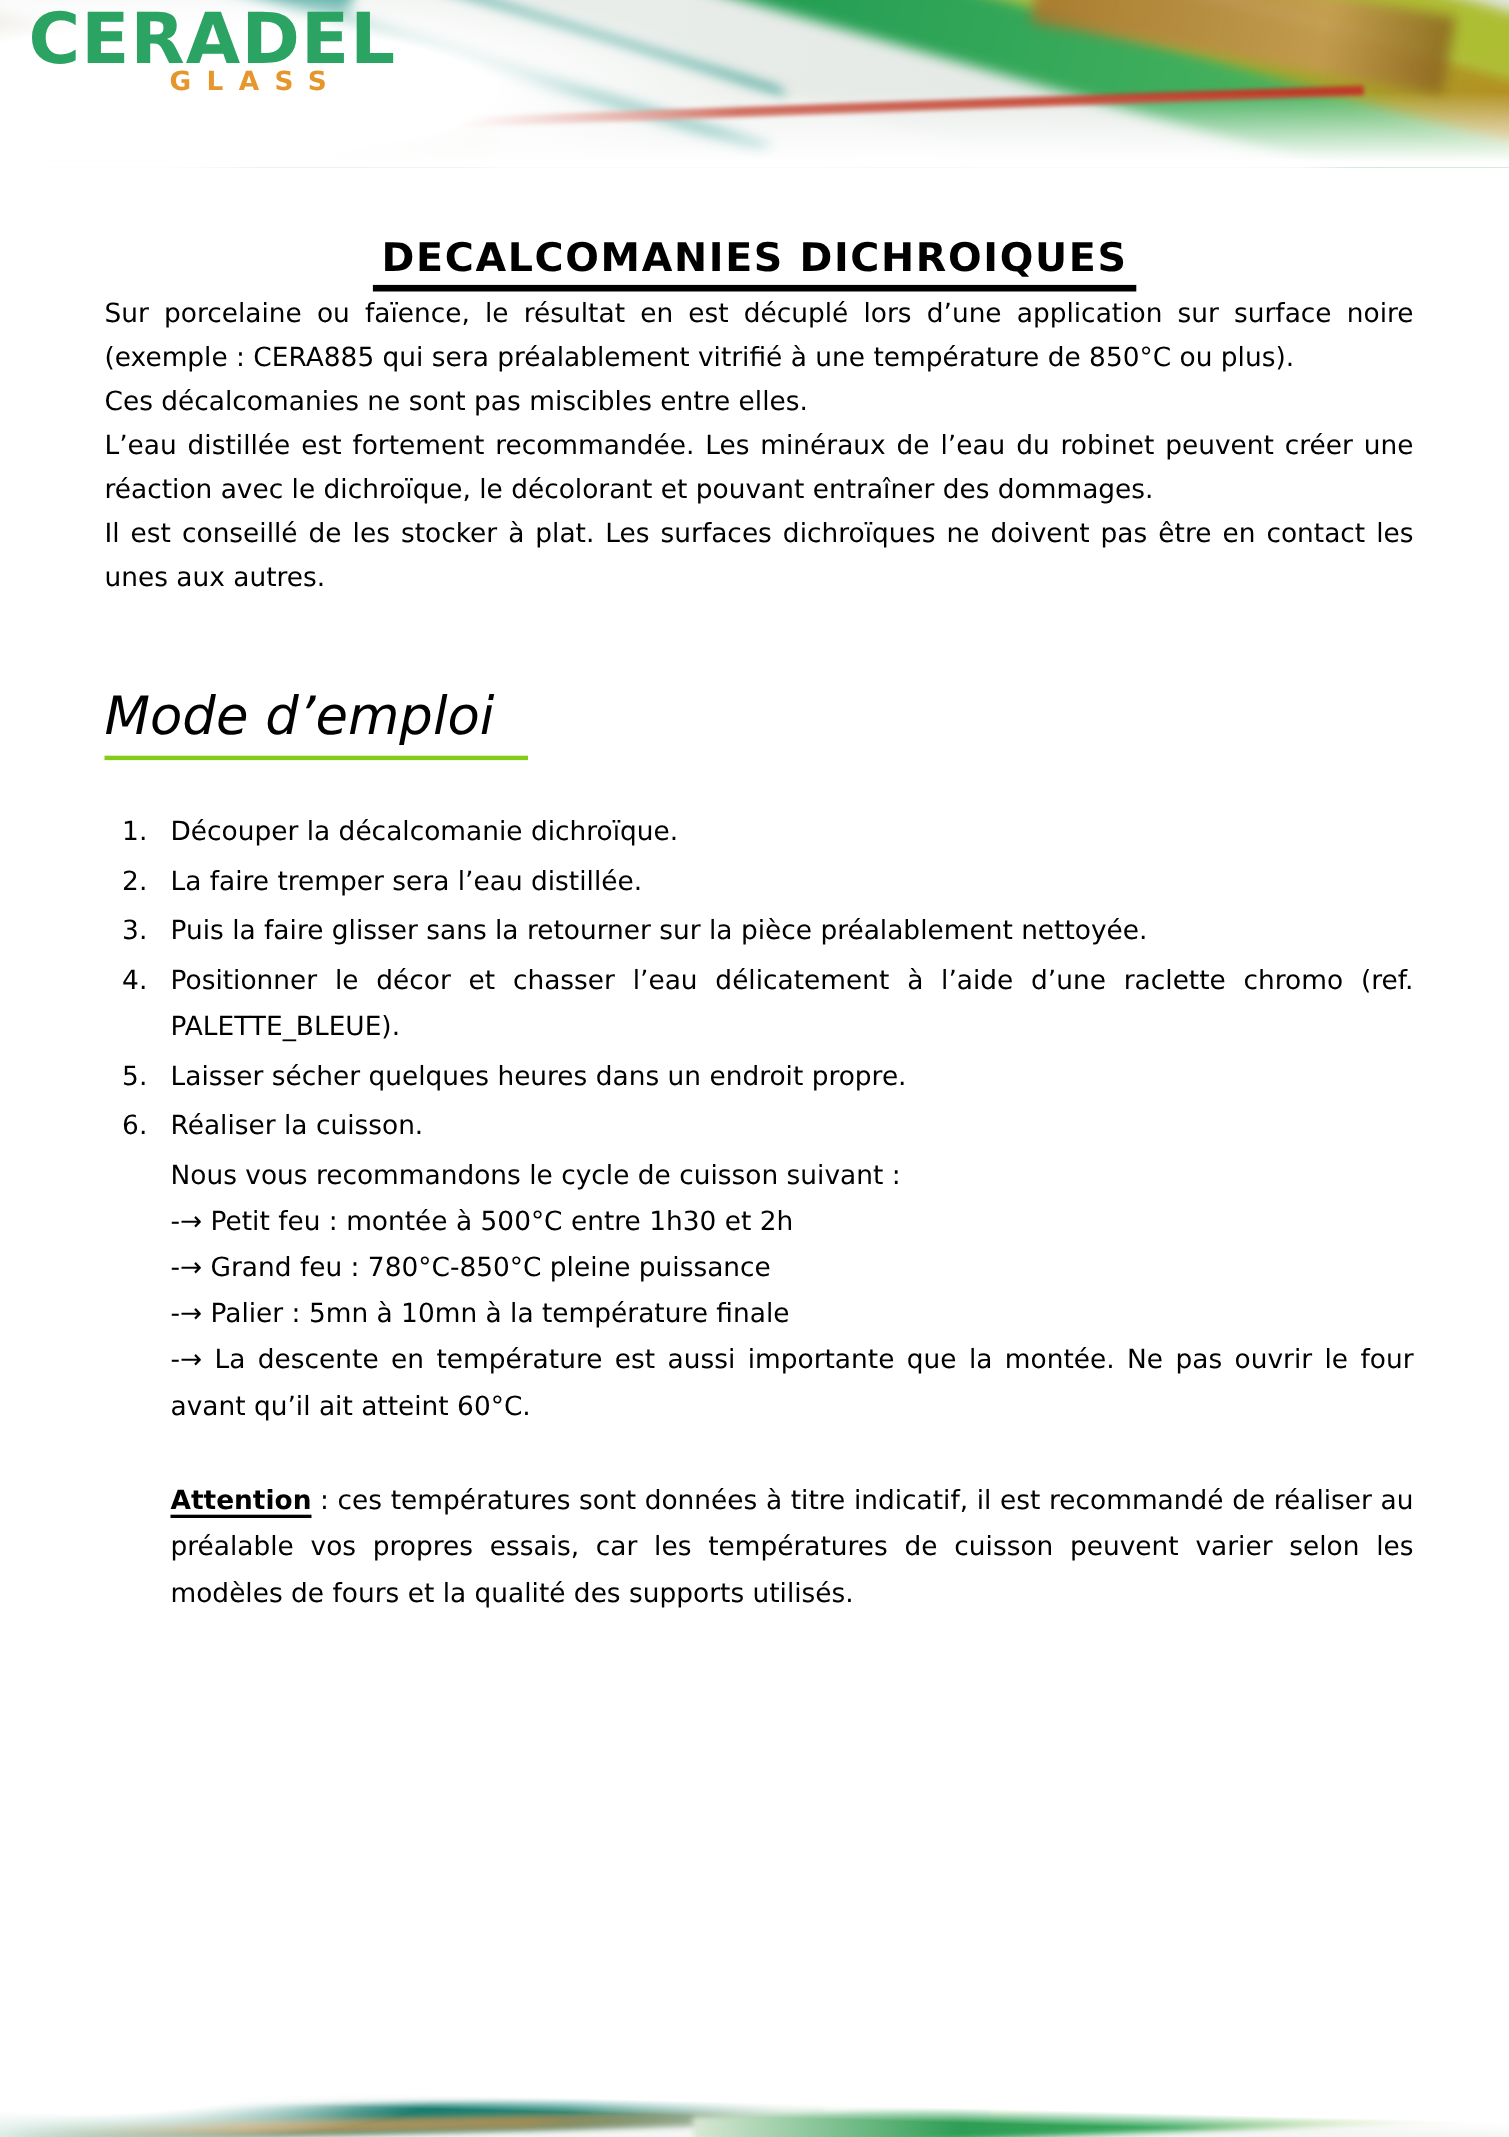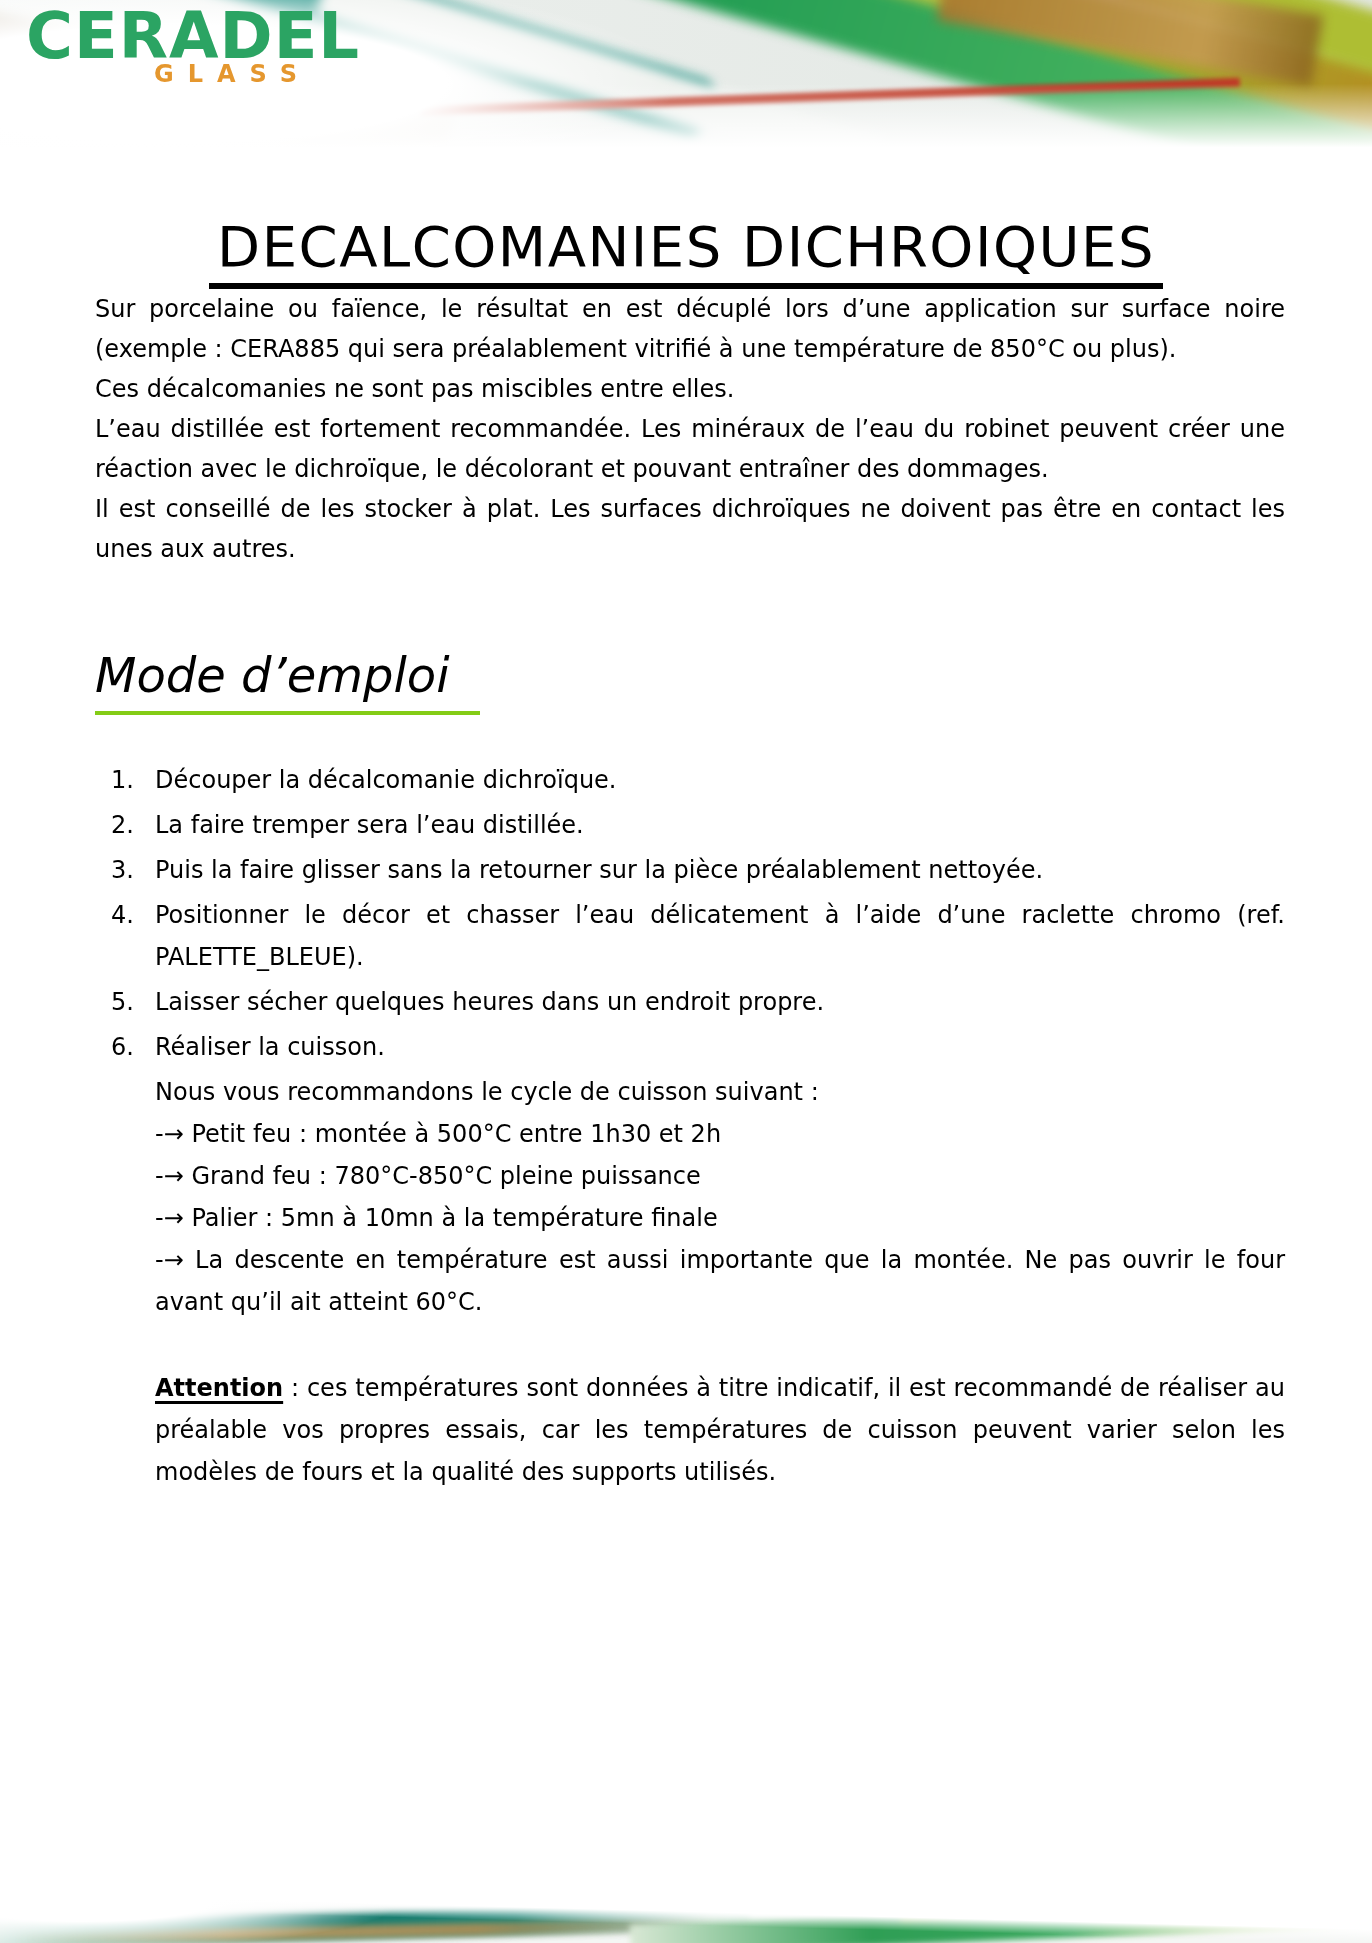--- a/index.html
+++ b/index.html
@@ -46,21 +46,21 @@
     display:block; font-size:64px; font-weight:600; letter-spacing:1px; color:#2ba463;
   }
   .logo-secondary {
     display:block; margin:-6px 0 0 128px; font-size:24px; font-weight:bold;
     letter-spacing:14px; color:#e5972e;
   }
 
   
   .title-wrap { text-align:center; margin-top:62px; }
   .doc-title {
-    display:inline-block; font-size:56px; font-weight:normal; letter-spacing:1.5px;
+    display:inline-block; font-size:36px; font-weight:bold; letter-spacing:1.5px;
     border-bottom:6px solid #000; padding:0 8px 4px 8px; white-space:nowrap;
   }
   .content {
     margin:0 87px 0 95px; font-size:24px; line-height:40px; text-align:justify;
   }
   .p-first { margin-top:102px; margin-bottom:36px; }
   .p-flow  { margin:0; }
 
   .section-heading { margin-top:78px; }
   .section-heading span {

